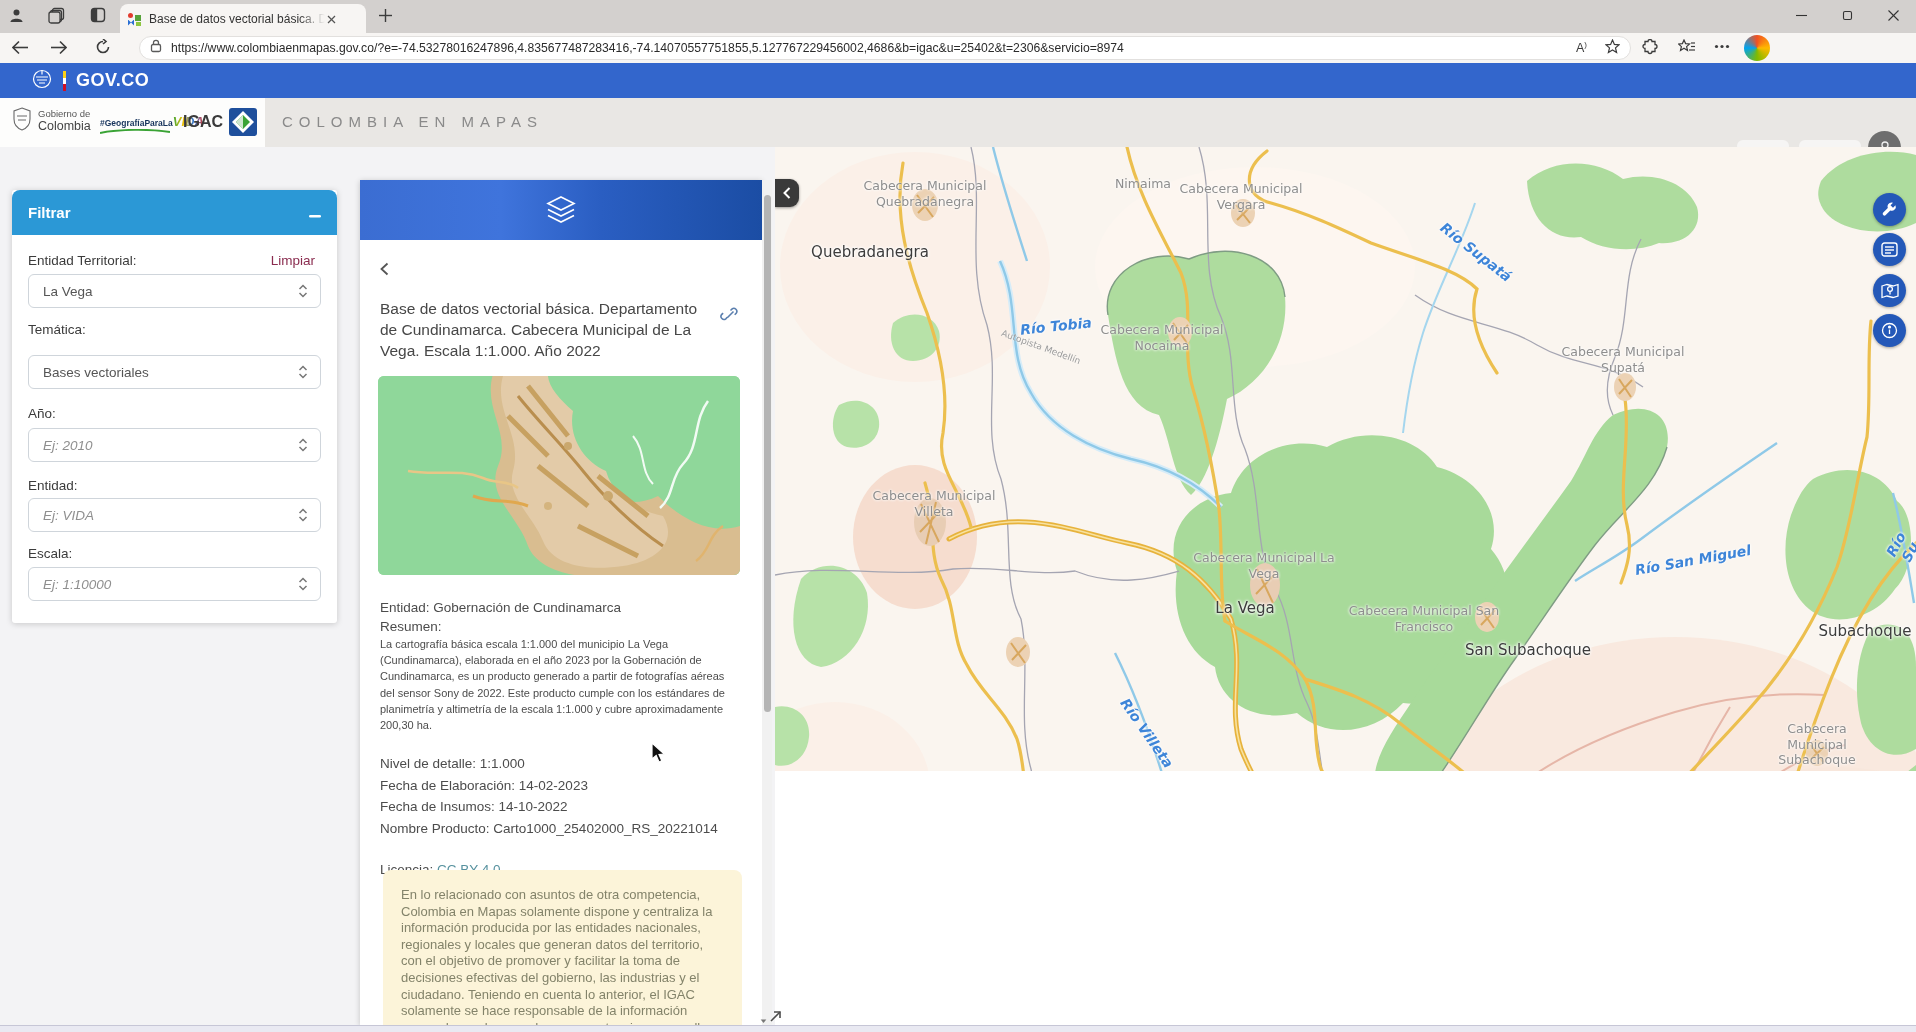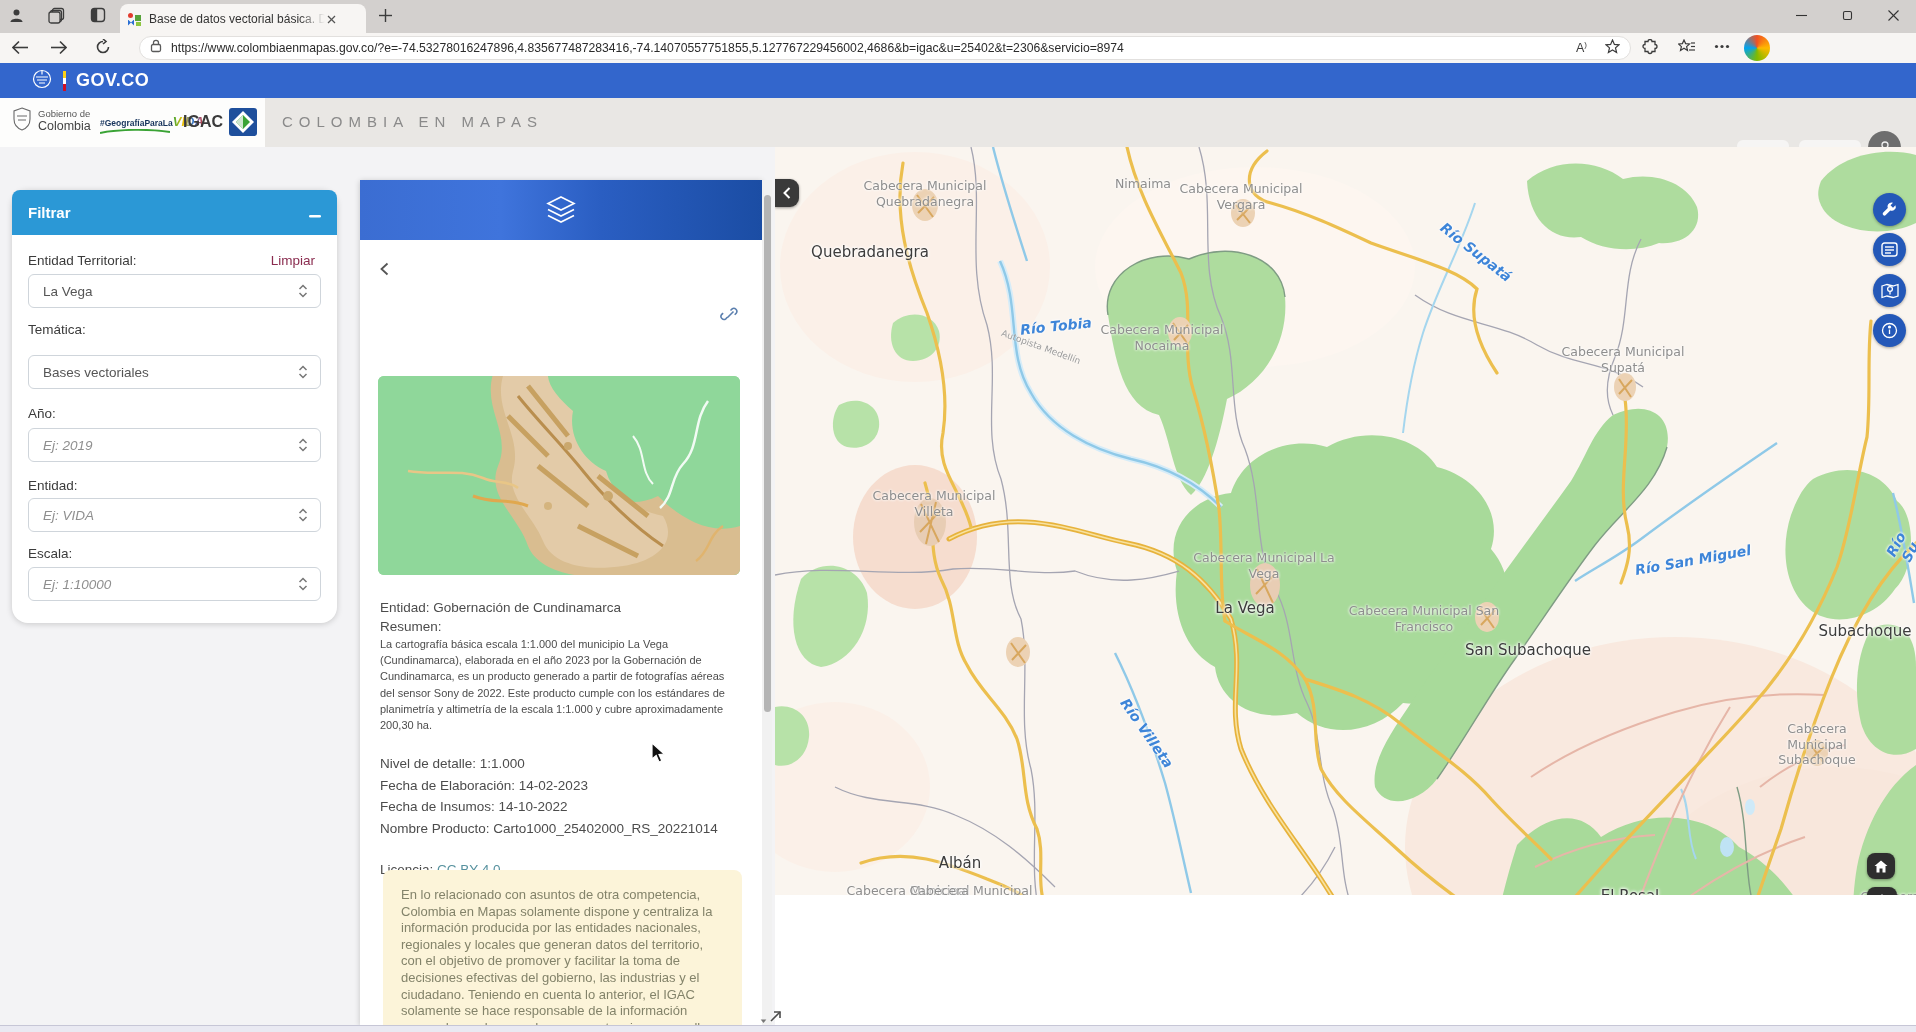--- a/index.html
+++ b/index.html
@@ -25,21 +25,21 @@
   #masthead { left:0; top:98px; width:1916px; height:49px; background:#fdfdfc; }
   #mast-grey { left:265px; top:98px; width:1651px; height:49px; background:#e9e7e4; }
   #brand { left:282px; top:113px; font-size:15px; letter-spacing:6px; color:#8a8a8a; font-weight:400; }
   .ghost-link { top:140px; height:12px; background:rgba(255,255,255,.6); border-radius:6px; }
   #avatar { left:1868px; top:131px; width:33px; height:33px; border-radius:50%; background:#6e6e6e; display:flex; align-items:center; justify-content:center; }
 
   
   #page-bg { left:0; top:147px; width:775px; height:878px; background:#f3f3f5; }
 
   
-  #filter { left:12px; top:190px; width:325px; height:433px; background:#fff; border-radius:16px; box-shadow:0 1px 6px rgba(0,0,0,.18); }
+  #filter { left:12px; top:190px; width:325px; height:433px; background:#fff; border-radius:3px; box-shadow:0 1px 6px rgba(0,0,0,.18); }
   #filter-head { position:absolute; left:0; top:0; width:325px; height:45px; background:#2b98d6; border-radius:8px 8px 0 0; display:flex; align-items:center; justify-content:space-between; padding:0 16px; }
   #filter-title { color:#fff; font-weight:bold; font-size:15px; }
   .f-label { position:absolute; left:16px; font-size:13.5px; color:#3b3b3b; }
   .f-clear { position:absolute; right:22px; font-size:13.5px; color:#8a2c4f; cursor:pointer; }
   .f-select { position:absolute; left:16px; width:293px; height:34px; border:1px solid #cfd5db; border-radius:6px; background:#fff; display:flex; align-items:center; justify-content:space-between; padding:0 12px 0 14px; }
   .f-select span { font-size:13.5px; color:#555; }
   .f-select.ph span { color:#8f8f8f; font-style:italic; }
 
   
   #detail { left:360px; top:180px; width:402px; height:845px; background:#fff; box-shadow:0 1px 6px rgba(0,0,0,.2); overflow:hidden; }
@@ -51,21 +51,21 @@
   #thumb { position:absolute; left:18px; top:196px; width:362px; height:199px; border-radius:6px; overflow:hidden; background:#8fd79a; }
   .d-text { position:absolute; left:20px; font-size:13.5px; color:#4c4c4c; }
   #d-resumen { position:absolute; left:20px; top:456px; width:345px; font-size:11px; line-height:16.2px; color:#4c4c4c; }
   #d-details div { margin-bottom:6.5px; font-size:13.5px; color:#4c4c4c; }
   #lic-val { color:#56919e; }
   #notice { position:absolute; left:23px; top:690px; width:359px; height:170px; background:#fcf4d9; border-radius:8px; padding:17px 18px; font-size:13px; line-height:16.6px; color:#83836a; }
   #dscroll { left:762px; top:180px; width:10px; height:845px; background:#f1f1f1; }
   #dscroll-thumb { position:absolute; left:1.5px; top:15px; width:7px; height:517px; background:#b4b4b4; border-radius:4px; }
 
   
-  #map { left:775px; top:147px; width:1141px; height:748px; background:#faf5ef; overflow:hidden; }
+  #map { left:775px; top:147px; width:1141px; height:624px; background:#faf5ef; overflow:hidden; }
   #map svg.base { position:absolute; left:0; top:0; }
   .ml { position:absolute; white-space:pre-line; text-align:center; pointer-events:none; font-family:"DejaVu Sans",sans-serif; }
   .ml.cab { font-size:12.5px; line-height:15.5px; color:#8e8e8e; text-shadow:0 0 3px #fff,0 0 3px #fff; }
   .ml.town { font-size:15px; color:#3c3c3c; text-shadow:0 0 3px #fff,0 0 3px #fff,0 0 4px #fff; }
   .ml.river { font-size:14px; font-style:italic; font-weight:bold; color:#3e85d8; text-shadow:0 0 3px #fff,0 0 3px #fff; }
   .ml.road { font-size:9px; color:#9a9a9a; text-shadow:0 0 2px #fff; }
   #collapse-btn { position:absolute; left:0; top:32px; width:24px; height:28px; background:#3a3a3a; border-radius:0 9px 9px 0; display:flex; align-items:center; justify-content:center; box-shadow:0 1px 3px rgba(0,0,0,.4); }
   .blue-btn { position:absolute; left:1098px; width:33px; height:33px; border-radius:50%; background:#2458b8; display:flex; align-items:center; justify-content:center; box-shadow:0 1px 3px rgba(0,0,0,.35); }
   .dark-btn { position:absolute; left:1092px; background:#2e2e2e; border-radius:8px; display:flex; align-items:center; justify-content:center; color:#fff; box-shadow:0 1px 3px rgba(0,0,0,.4); }
   #zoom-group { position:absolute; left:1092px; top:776px; width:28px; height:59px; background:#2e2e2e; border-radius:8px; color:#fff; box-shadow:0 1px 3px rgba(0,0,0,.4); }
@@ -512,21 +512,21 @@
   <span class="f-label" style="top:132px">Temática:</span>
   <div class="f-select" style="top:165px">
     <span>Bases vectoriales</span>
     <svg width="10" height="14" viewBox="0 0 10 14" fill="none" stroke="#777" stroke-width="1.5">
         <polyline points="1.5,5 5,1.5 8.5,5"></polyline>
         <polyline points="1.5,9 5,12.5 8.5,9"></polyline>
       </svg>
   </div>
   <span class="f-label" style="top:216px">Año:</span>
   <div class="f-select ph" style="top:238px">
-    <span>Ej: 2019</span>
+    <span>Ej: 2010</span>
     <svg width="10" height="14" viewBox="0 0 10 14" fill="none" stroke="#777" stroke-width="1.5">
         <polyline points="1.5,5 5,1.5 8.5,5"></polyline>
         <polyline points="1.5,9 5,12.5 8.5,9"></polyline>
       </svg>
   </div>
   <span class="f-label" style="top:288px">Entidad:</span>
   <div class="f-select ph" style="top:308px">
     <span>Ej: VIDA</span>
     <svg width="10" height="14" viewBox="0 0 10 14" fill="none" stroke="#777" stroke-width="1.5">
         <polyline points="1.5,5 5,1.5 8.5,5"></polyline>
@@ -549,20 +549,21 @@
       <path d="M17,2 L30,8.5 L17,15 L4,8.5 Z"></path>
         <path d="M4,14.5 L17,21 L30,14.5"></path>
         <path d="M4,20.5 L17,27 L30,20.5"></path>
     </svg>
   </div>
   <span id="back-chevron">
     <svg width="9" height="14" viewBox="0 0 9 14" fill="none" stroke="#555" stroke-width="1.8">
         <polyline points="7.5,1.5 1.5,7 7.5,12.5"></polyline>
       </svg>
   </span>
+  <div id="detail-title">Base de datos vectorial básica. Departamento de Cundinamarca. Cabecera Municipal de La Vega. Escala 1:1.000. Año 2022</div>
   <span id="link-ico">
     <svg width="18" height="18" viewBox="0 0 18 18" fill="none" stroke="#5b7fae" stroke-width="1.6">
         <path d="M7.5,10.5 L13.5,4.5 M10.5,3.5 L12,2 a3,3 0 0 1 4.2,4.2 L14.7,7.7 M7.3,10.3 L5.8,11.8 a3,3 0 0 1 -4.2,-4.2 L3.1,6.1" transform="translate(0,2)"></path>
       </svg>
   </span>
   <div id="thumb">
     <svg width="362" height="199" viewBox="0 0 362 199">
       <rect width="362" height="199" fill="#8fd79a"></rect>
       <path d="M118,-10 C100,30 135,55 120,90 C108,120 140,140 150,170 C160,195 200,205 240,199 L362,199 L362,150 C330,160 300,140 280,120 C250,135 220,120 215,95 C190,85 175,60 180,35 C160,20 150,0 155,-10 Z" fill="#d9bd90"></path>
       <path d="M125,0 C115,35 145,60 135,95 C128,120 155,140 165,165 C175,190 210,195 245,190 C280,185 300,165 285,140 C260,135 235,120 228,95 C205,85 190,60 195,35 C180,22 168,8 170,-5 Z" fill="#e3cba8"></path>

